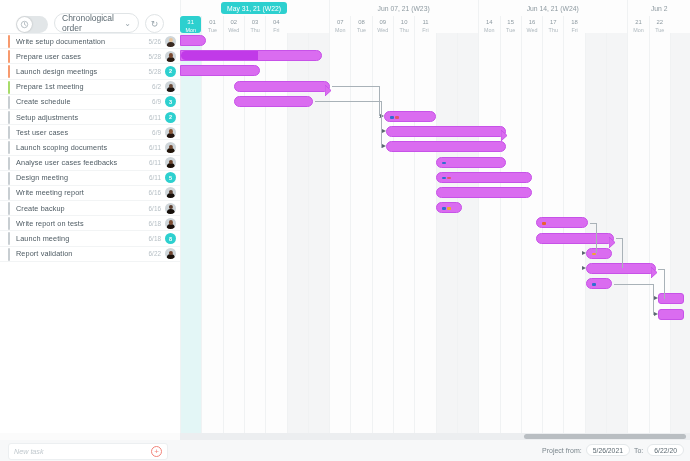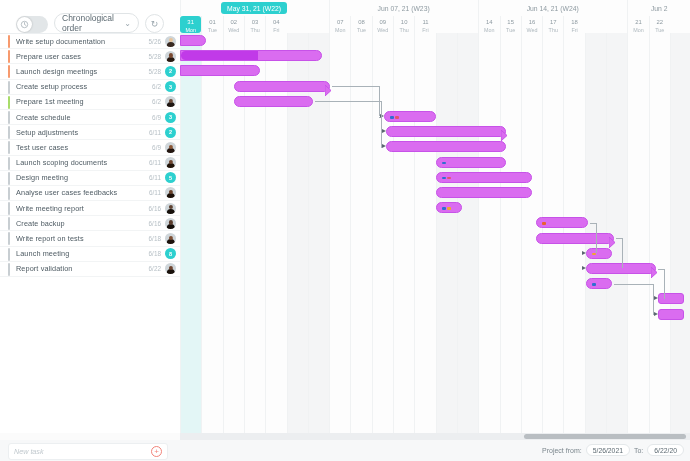--- a/index.html
+++ b/index.html
@@ -143,26 +143,20 @@
             <div class="head" style="background: rgb(122, 74, 50);"></div>
           </div>
         </div>
         <div class="trow">
           <div class="strip" style="background: rgb(247, 154, 110);"></div>
           <div class="tname">Launch design meetings</div>
           <div class="tdate">5/28</div>
           <div class="av count">2</div>
         </div>
         <div class="trow">
-          <div class="strip" style="background: rgb(200, 206, 210);"></div>
-          <div class="tname">Create setup process</div>
-          <div class="tdate">6/2</div>
-          <div class="av count">3</div>
-        </div>
-        <div class="trow">
           <div class="strip" style="background: rgb(168, 220, 106);"></div>
           <div class="tname">Prepare 1st meeting</div>
           <div class="tdate">6/2</div>
           <div class="av photo" style="background: rgb(207, 214, 218);">
             <div class="body" style="background: rgb(31, 22, 18);"></div>
             <div class="head" style="background: rgb(107, 74, 56);"></div>
           </div>
         </div>
         <div class="trow">
           <div class="strip" style="background: rgb(200, 206, 210);"></div>
@@ -189,32 +183,32 @@
           <div class="strip" style="background: rgb(200, 206, 210);"></div>
           <div class="tname">Launch scoping documents</div>
           <div class="tdate">6/11</div>
           <div class="av photo" style="background: rgb(207, 214, 218);">
             <div class="body" style="background: rgb(34, 20, 9);"></div>
             <div class="head" style="background: rgb(112, 70, 47);"></div>
           </div>
         </div>
         <div class="trow">
           <div class="strip" style="background: rgb(200, 206, 210);"></div>
+          <div class="tname">Analyse user cases feedbacks</div>
+          <div class="tdate">6/11</div>
+          <div class="av photo" style="background: rgb(207, 214, 218);">
+            <div class="body" style="background: rgb(28, 16, 8);"></div>
+            <div class="head" style="background: rgb(106, 64, 40);"></div>
+          </div>
+        </div>
+        <div class="trow">
+          <div class="strip" style="background: rgb(200, 206, 210);"></div>
           <div class="tname">Design meeting</div>
           <div class="tdate">6/11</div>
           <div class="av count">5</div>
-        </div>
-        <div class="trow">
-          <div class="strip" style="background: rgb(200, 206, 210);"></div>
-          <div class="tname">Analyse user cases feedbacks</div>
-          <div class="tdate">6/11</div>
-          <div class="av photo" style="background: rgb(207, 214, 218);">
-            <div class="body" style="background: rgb(28, 16, 8);"></div>
-            <div class="head" style="background: rgb(106, 64, 40);"></div>
-          </div>
         </div>
         <div class="trow">
           <div class="strip" style="background: rgb(200, 206, 210);"></div>
           <div class="tname">Write meeting report</div>
           <div class="tdate">6/16</div>
           <div class="av photo" style="background: rgb(207, 214, 218);">
             <div class="body" style="background: rgb(23, 16, 11);"></div>
             <div class="head" style="background: rgb(94, 66, 50);"></div>
           </div>
         </div>

